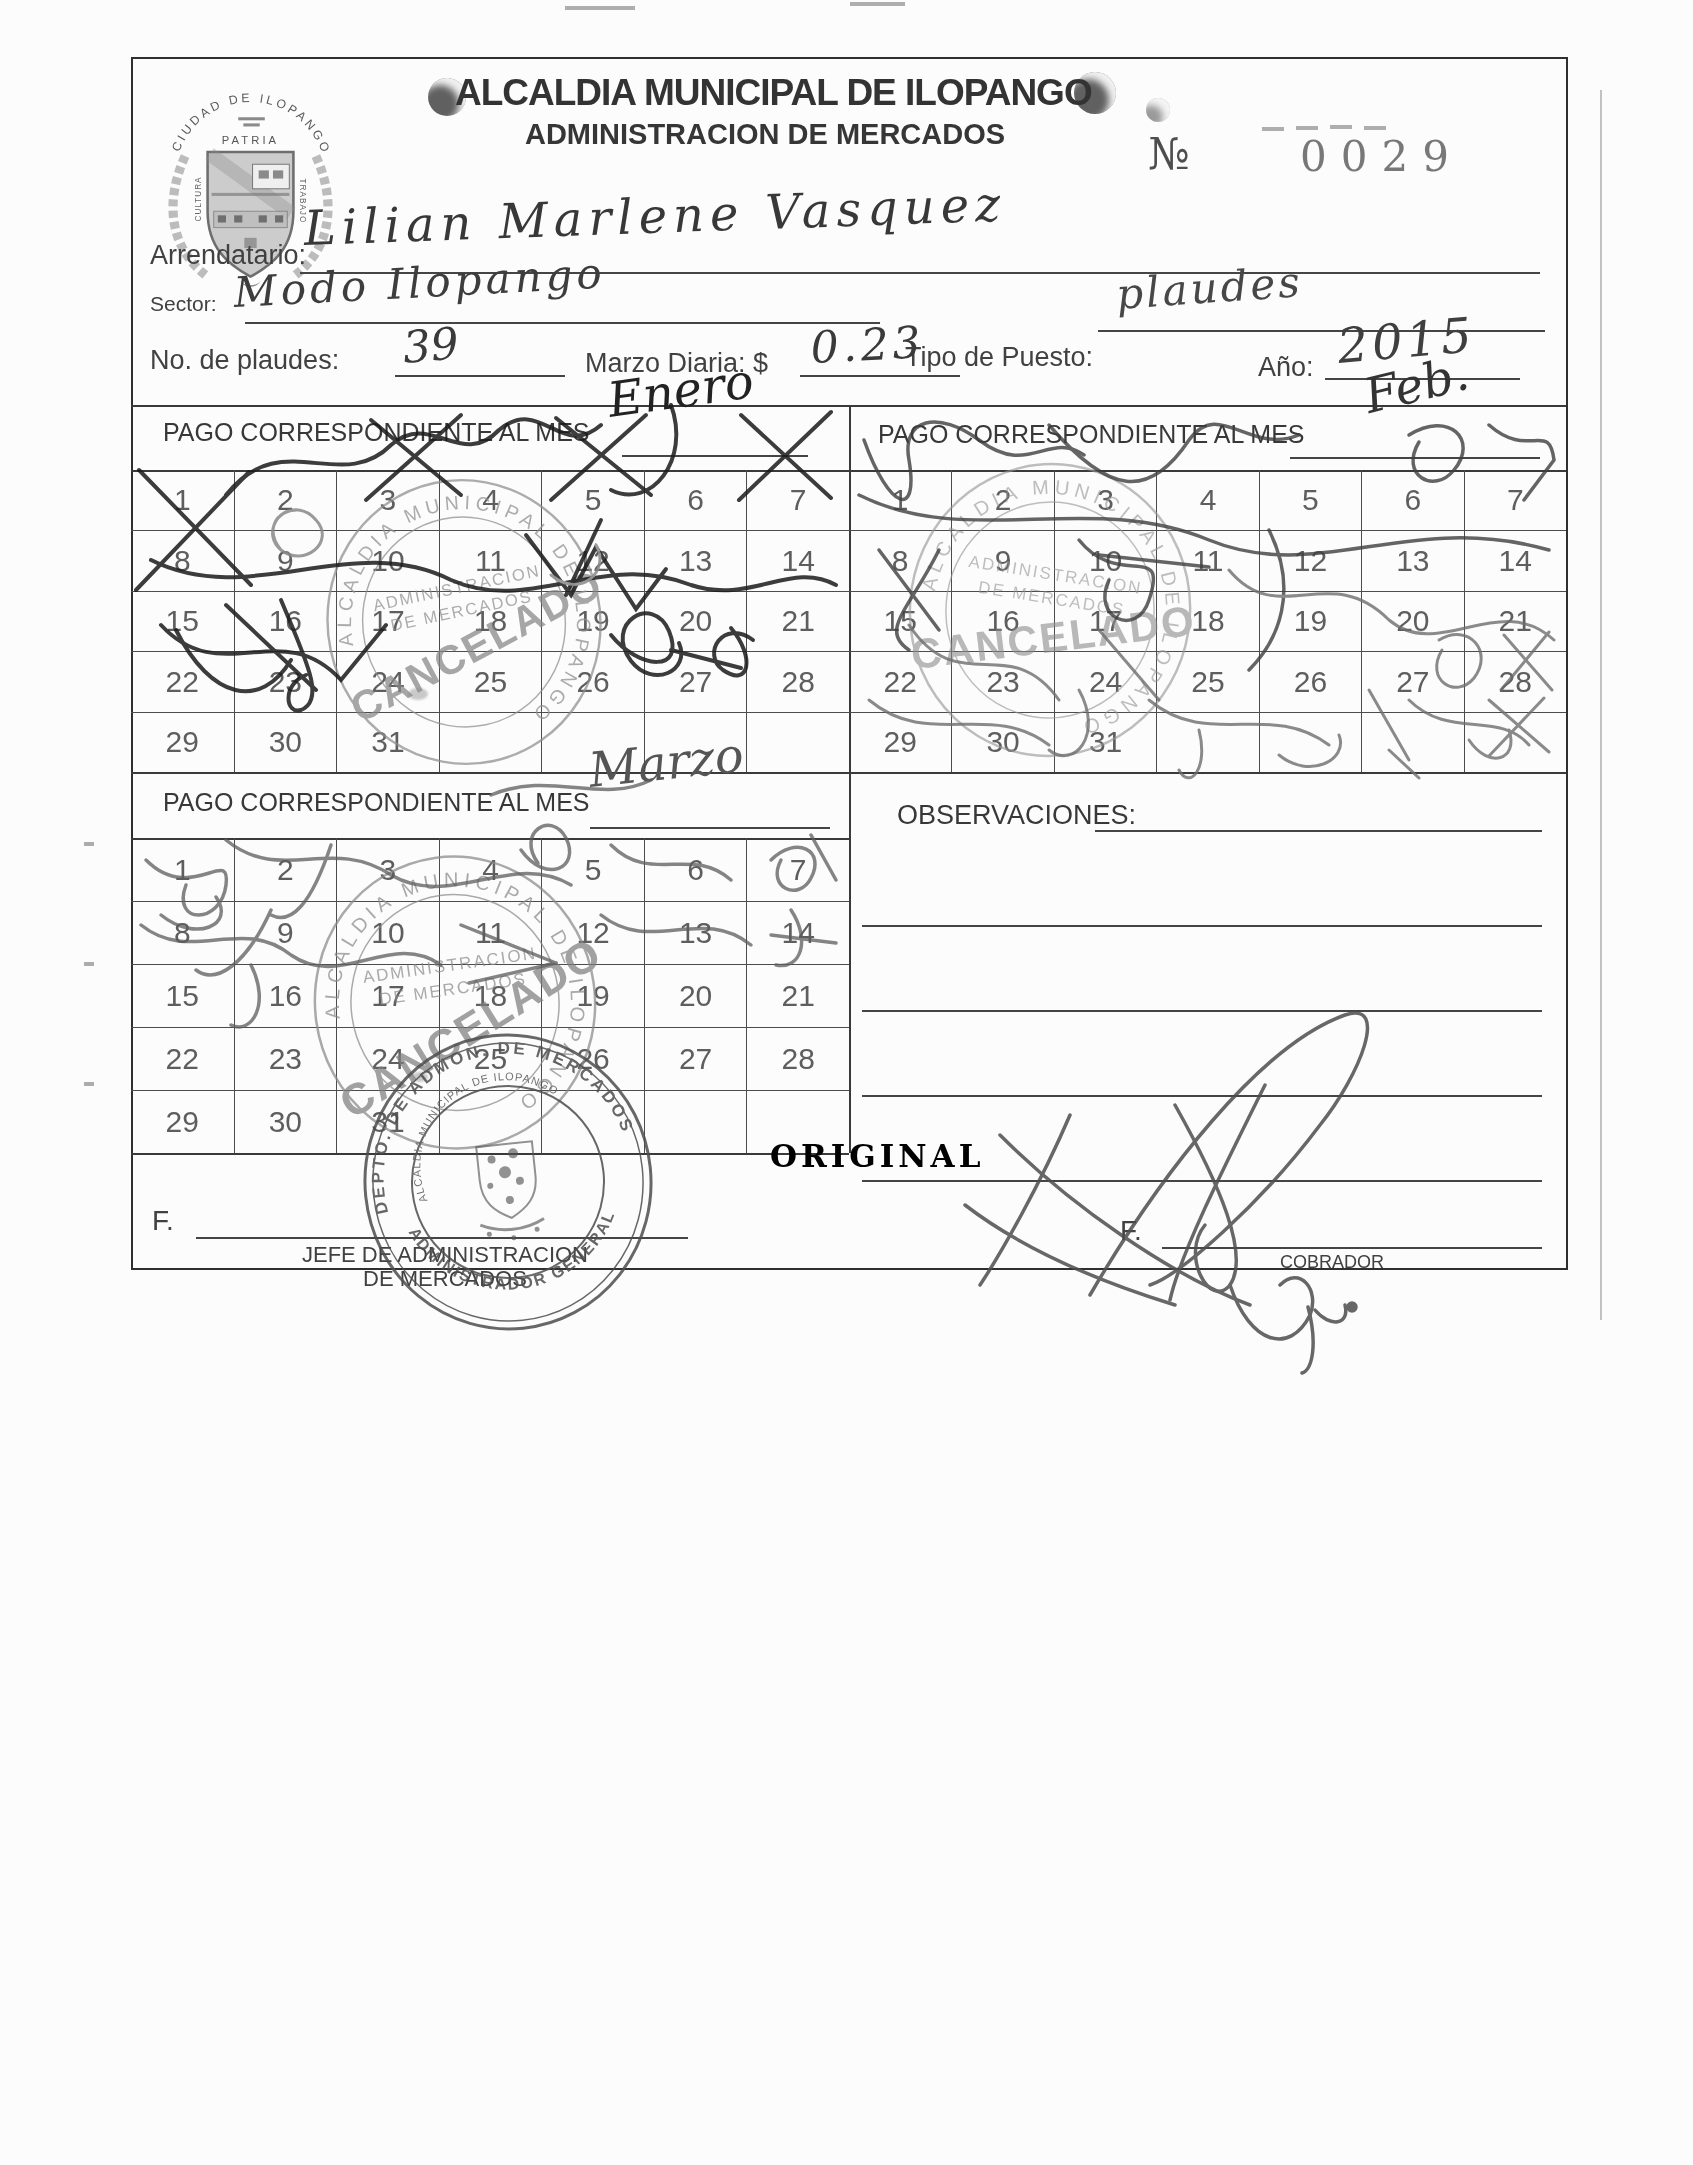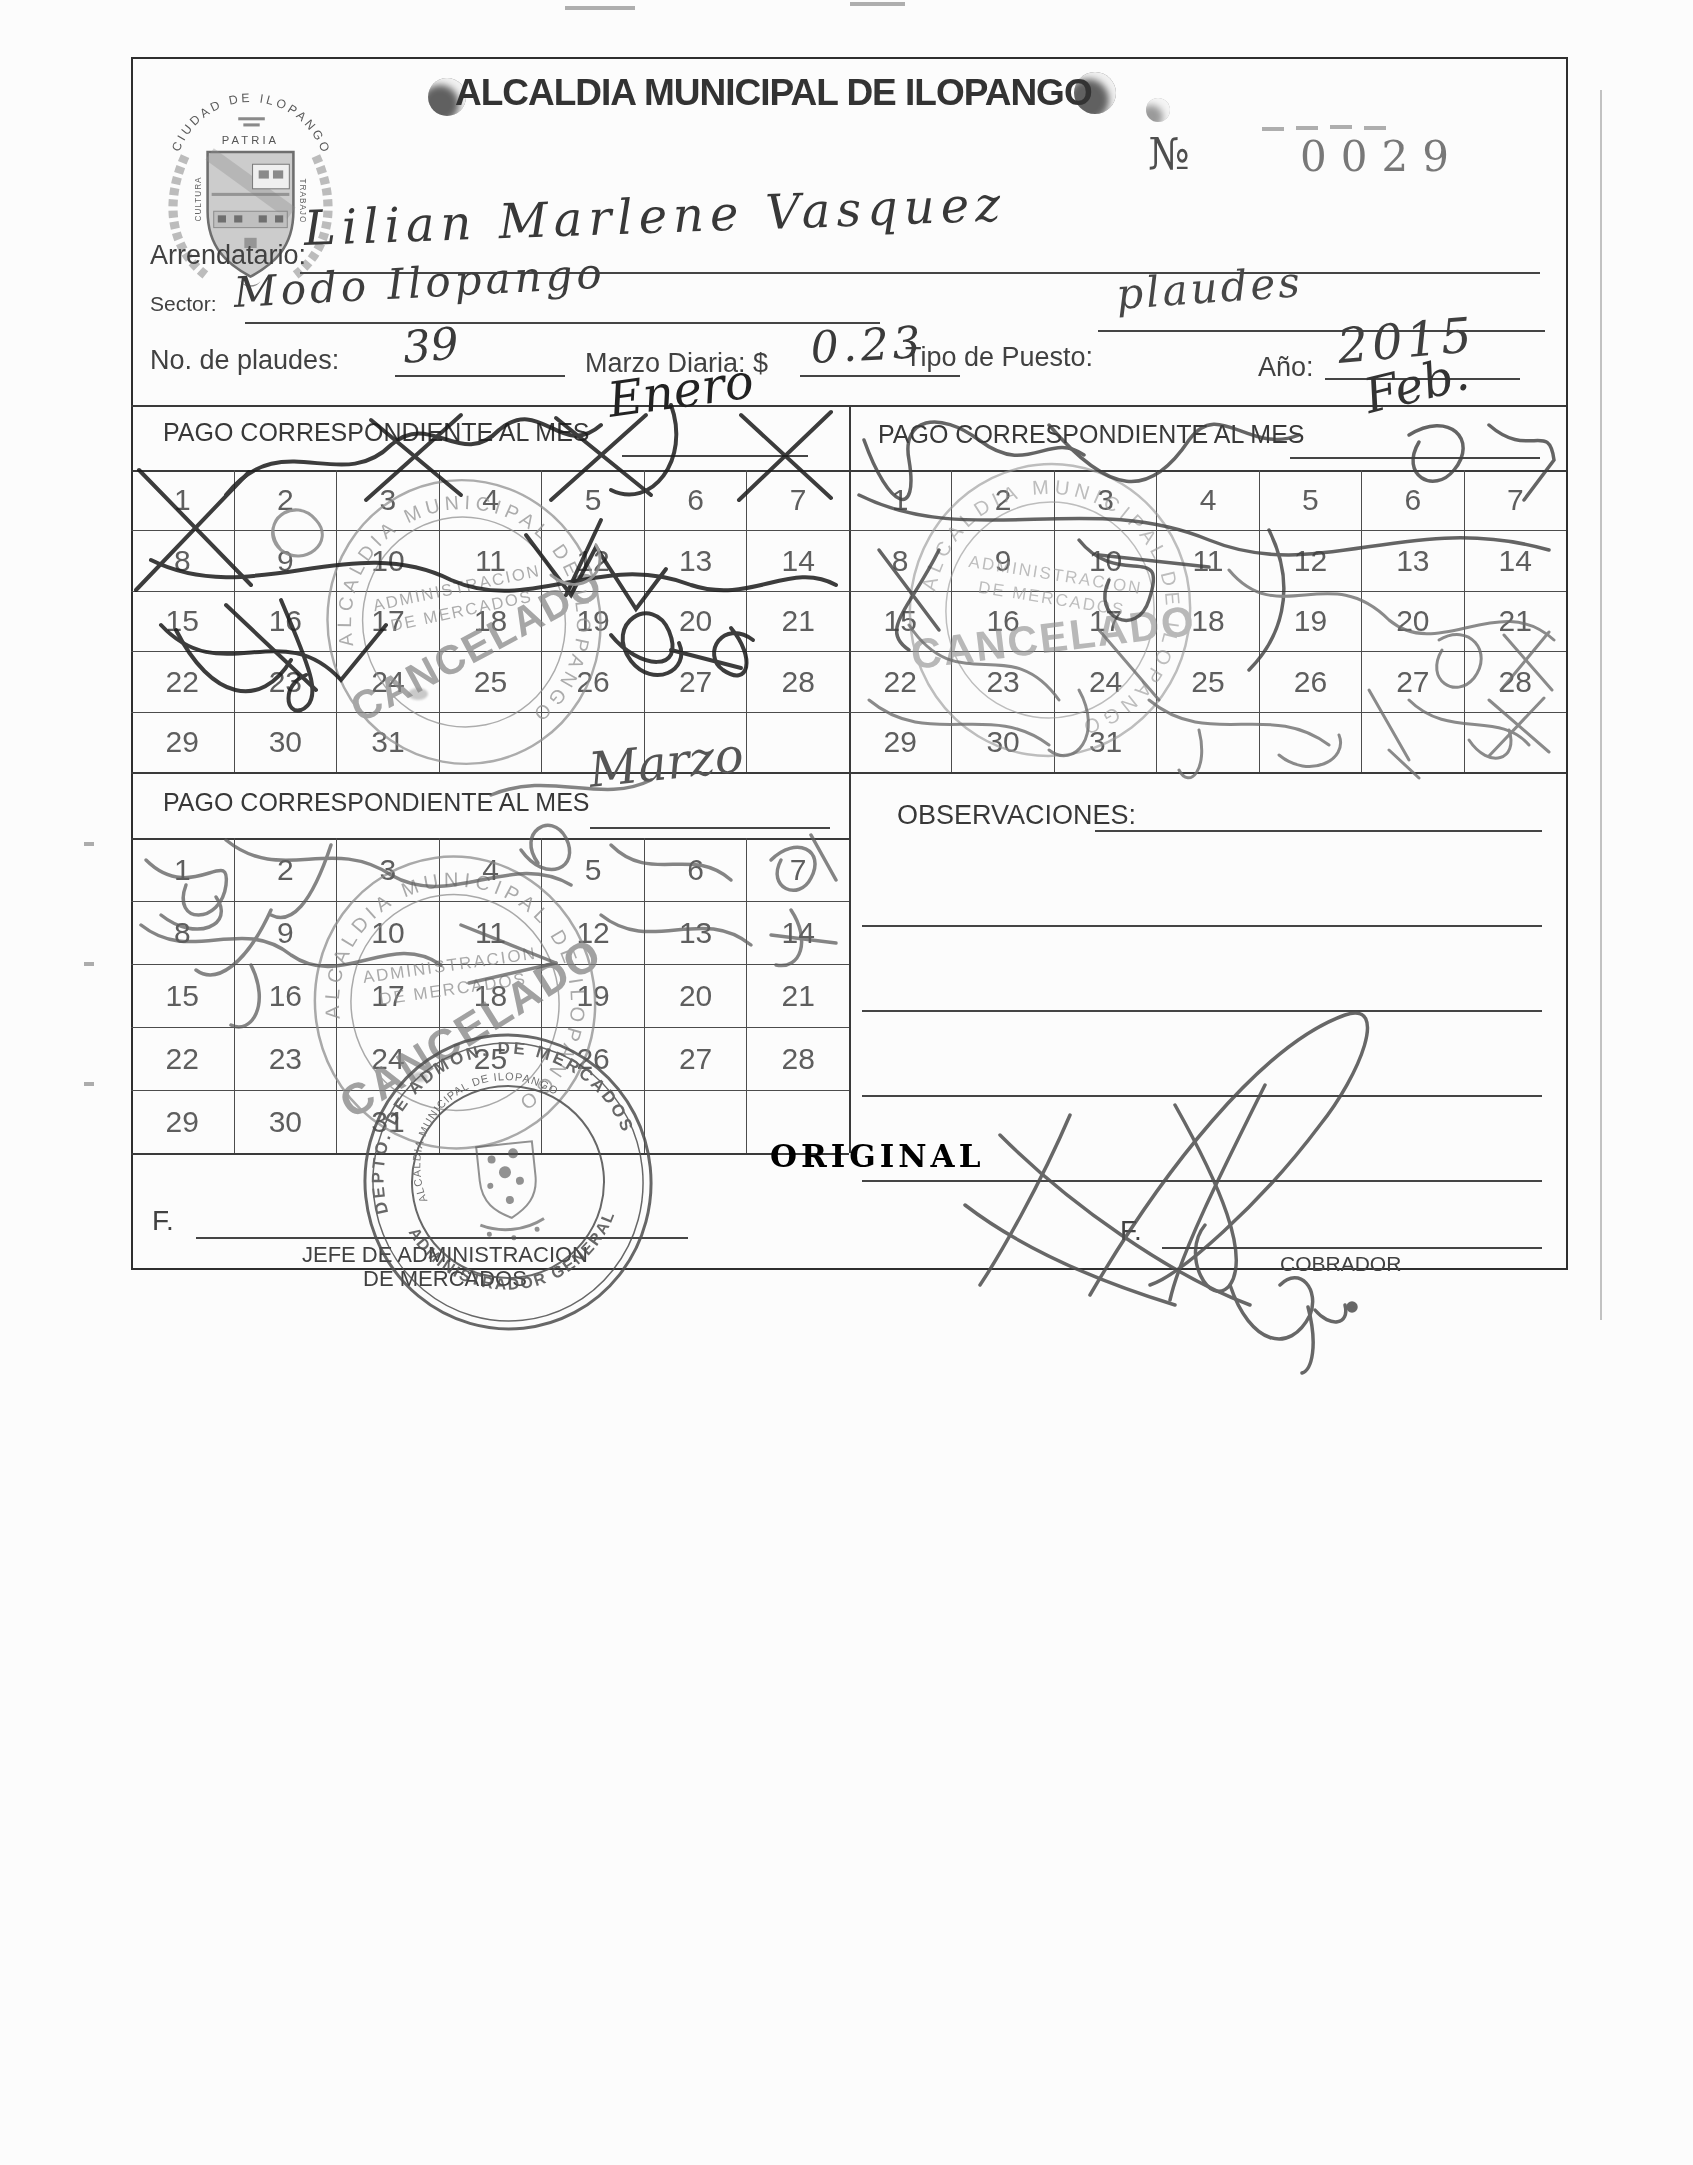--- a/index.html
+++ b/index.html
@@ -77,20 +77,21 @@
     <rect x="68" y="154" width="8" height="7" fill="#6f6f6f"></rect>
     <rect x="84" y="154" width="8" height="7" fill="#6f6f6f"></rect>
     <rect x="108" y="154" width="8" height="7" fill="#6f6f6f"></rect>
     <rect x="124" y="154" width="8" height="7" fill="#6f6f6f"></rect>
     <rect x="94" y="176" width="12" height="10" fill="#7d7d7d" opacity=".7"></rect>
     <text x="52" y="160" font-size="8" fill="#666" transform="rotate(-90 52 160)" letter-spacing="1" font-family="Liberation Sans,sans-serif">CULTURA</text>
     <text x="148" y="118" font-size="8" fill="#666" transform="rotate(90 148 118)" letter-spacing="1" font-family="Liberation Sans,sans-serif">TRABAJO</text>
   </svg>
 
   <div class="lbl" style="left:455px;top:72px;width:620px;text-align:center;font-size:37px;font-weight:bold;letter-spacing:-1px;color:#333;">ALCALDIA MUNICIPAL DE ILOPANGO</div>
+  <div class="lbl" style="left:455px;top:118px;width:620px;text-align:center;font-size:29px;font-weight:bold;color:#363636;">ADMINISTRACION DE MERCADOS</div>
 
   <div class="serifTxt" style="left:1148px;top:128px;font-size:44px;color:#4e4e4e;">№</div>
   <div class="dash" style="left:1262px;top:127px;width:22px;"></div>
   <div class="dash" style="left:1296px;top:126px;width:22px;"></div>
   <div class="dash" style="left:1330px;top:125px;width:22px;"></div>
   <div class="dash" style="left:1364px;top:126px;width:22px;"></div>
   <div class="serifTxt" style="left:1300px;top:132px;font-size:42px;color:#787878;letter-spacing:14px;">0029</div>
 
   <div class="lbl" style="left:150px;top:240px;font-size:27px;">Arrendatario:</div>
   <div class="fieldline" style="left:300px;top:272px;width:1240px;"></div>
@@ -256,21 +257,21 @@
 
   <div class="serifTxt" style="left:770px;top:1138px;font-size:31px;font-weight:bold;color:#000000;letter-spacing:4px;">ORIGINAL</div>
 
   <div class="lbl" style="left:152px;top:1205px;font-size:28px;">F.</div>
   <div class="fieldline" style="left:196px;top:1237px;width:492px;"></div>
   <div class="lbl" style="left:250px;top:1242px;width:390px;text-align:center;font-size:22px;">JEFE DE ADMINISTRACION</div>
   <div class="lbl" style="left:250px;top:1266px;width:390px;text-align:center;font-size:22px;">DE MERCADOS</div>
 
   <div class="lbl" style="left:1120px;top:1215px;font-size:28px;">F.</div>
   <div class="fieldline" style="left:1162px;top:1247px;width:380px;"></div>
-  <div class="lbl" style="left:1280px;top:1252px;font-size:21px;">COBRADOR</div>
+  <div class="lbl" style="left:1280px;top:1252px;font-size:18px;">COBRADOR</div>
 
   <svg class="stamp" style="left:318px;top:472px;transform:rotate(-12deg);" width="292" height="300" viewBox="0 0 300 300">
     <ellipse cx="150" cy="150" rx="140" ry="146" fill="none" stroke="#8e8e8e" stroke-width="2.5"></ellipse>
     <ellipse cx="150" cy="150" rx="104" ry="108" fill="none" stroke="#8e8e8e" stroke-width="1.5"></ellipse>
     <text font-size="20" letter-spacing="5" fill="#8e8e8e" font-family="Liberation Sans,sans-serif">
       <textPath href="#ringc">ALCALDIA MUNICIPAL DE ILOPANGO</textPath></text>
     <text x="150" y="120" text-anchor="middle" font-size="17" fill="#8e8e8e" letter-spacing="2" font-family="Liberation Sans,sans-serif">ADMINISTRACION</text>
     <text x="150" y="144" text-anchor="middle" font-size="17" fill="#8e8e8e" letter-spacing="2" font-family="Liberation Sans,sans-serif">DE MERCADOS</text>
     <text x="150" y="192" text-anchor="middle" font-size="42" font-weight="bold" fill="#868686" transform="rotate(-16 150 150)" letter-spacing="2" font-family="Liberation Sans,sans-serif">CANCELADO</text>
   </svg>

